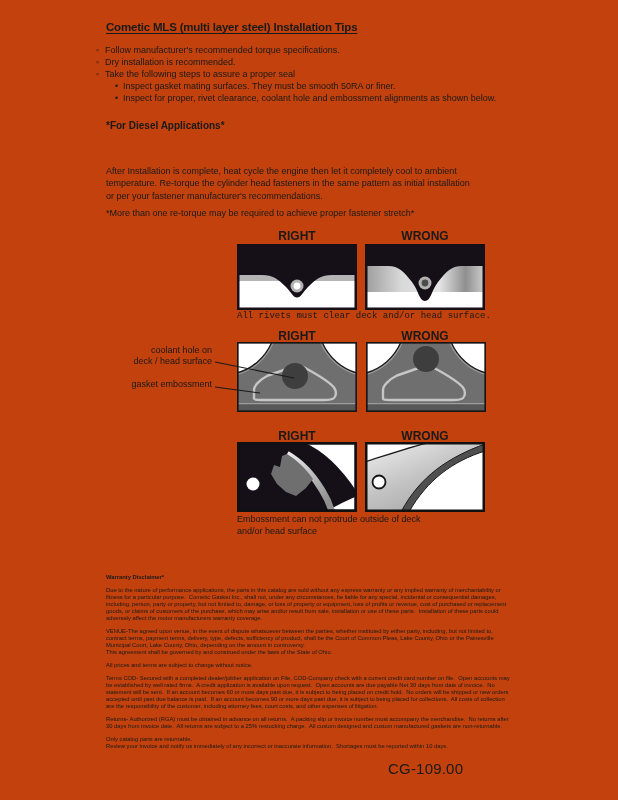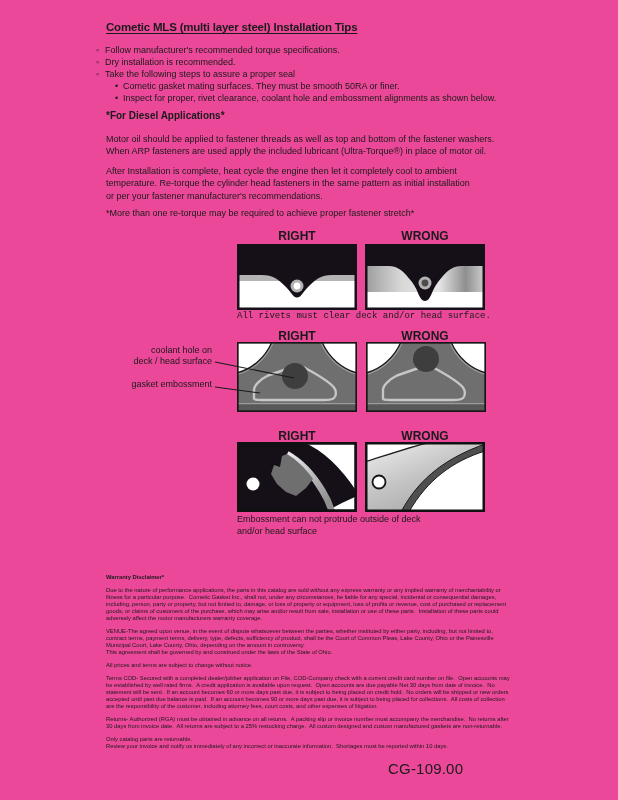--- a/index.html
+++ b/index.html
@@ -1,18 +1,18 @@
 <!DOCTYPE html>
 <html><head>
 <meta charset="utf-8">
 <style>
   html,body{margin:0;padding:0;background:#e8e8e8;}
   .page{
     position:relative;width:618px;height:800px;margin:0 auto;
-    background:#ec4899;overflow:hidden;
+    background:#c2410c;overflow:hidden;
     font-family:"Liberation Sans","DejaVu Sans",sans-serif;
     color:#1a1a1a;
   }
   .abs{position:absolute;}
   .title{
     font-size:11.5px;font-weight:bold;letter-spacing:-0.2px;
     text-decoration:underline;text-underline-offset:2px;text-decoration-thickness:1.3px;
     white-space:nowrap;
   }
   .bullet-row{display:flex;align-items:flex-start;font-size:9px;line-height:12px;white-space:nowrap;}
@@ -43,30 +43,28 @@
   <div class="abs bullet-row" style="left:96px;top:56px;">
     <span class="marker">◦</span>
     <span>Dry installation is recommended.</span>
   </div>
   <div class="abs bullet-row" style="left:96px;top:68px;">
     <span class="marker">◦</span>
     <span>Take the following steps to assure a proper seal</span>
   </div>
   <div class="abs bullet-row" style="left:115px;top:80px;">
     <span class="marker sub">•</span>
-    <span>Cometic gasket mating surfaces.  They must be smooth 50RA or finer.</span>
+    <span>Inspect gasket mating surfaces.  They must be smooth 50RA or finer.</span>
   </div>
   <div class="abs bullet-row" style="left:115px;top:92px;">
     <span class="marker sub">•</span>
     <span>Inspect for proper, rivet clearance, coolant hole and embossment alignments as shown below.</span>
   </div>
 
-  <div class="abs h2" style="left:106px;top:110px;">*For Diesel Applications*</div>
-  <div class="abs para" style="left:106px;top:133px;width:440px;">Motor oil should be applied to fastener threads as well as top and bottom of the fastener washers.
-When ARP fasteners are used apply the included lubricant (Ultra-Torque®) in place of motor oil.</div>
+  <div class="abs h2" style="left:106px;top:120px;">*For Diesel Applications*</div>
   <div class="abs para" style="left:106px;top:207px;width:440px;">*More than one re-torque may be required to achieve proper fastener stretch*</div>
   <div class="abs para" style="left:106px;top:165px;width:440px;">After Installation is complete, heat cycle the engine then let it completely cool to ambient
 temperature. Re-torque the cylinder head fasteners in the same pattern as initial installation
 or per your fastener manufacturer's recommendations.</div>
 
   <div class="abs dlabel" style="left:237px;top:229px;width:120px;">RIGHT</div>
   <div class="abs dlabel" style="left:365px;top:229px;width:120px;">WRONG</div>
 
   <svg class="abs" style="left:237px;top:244px;" width="120" height="66" viewBox="0 0 120 66">
     <rect width="120" height="66" fill="#ffffff"></rect>

